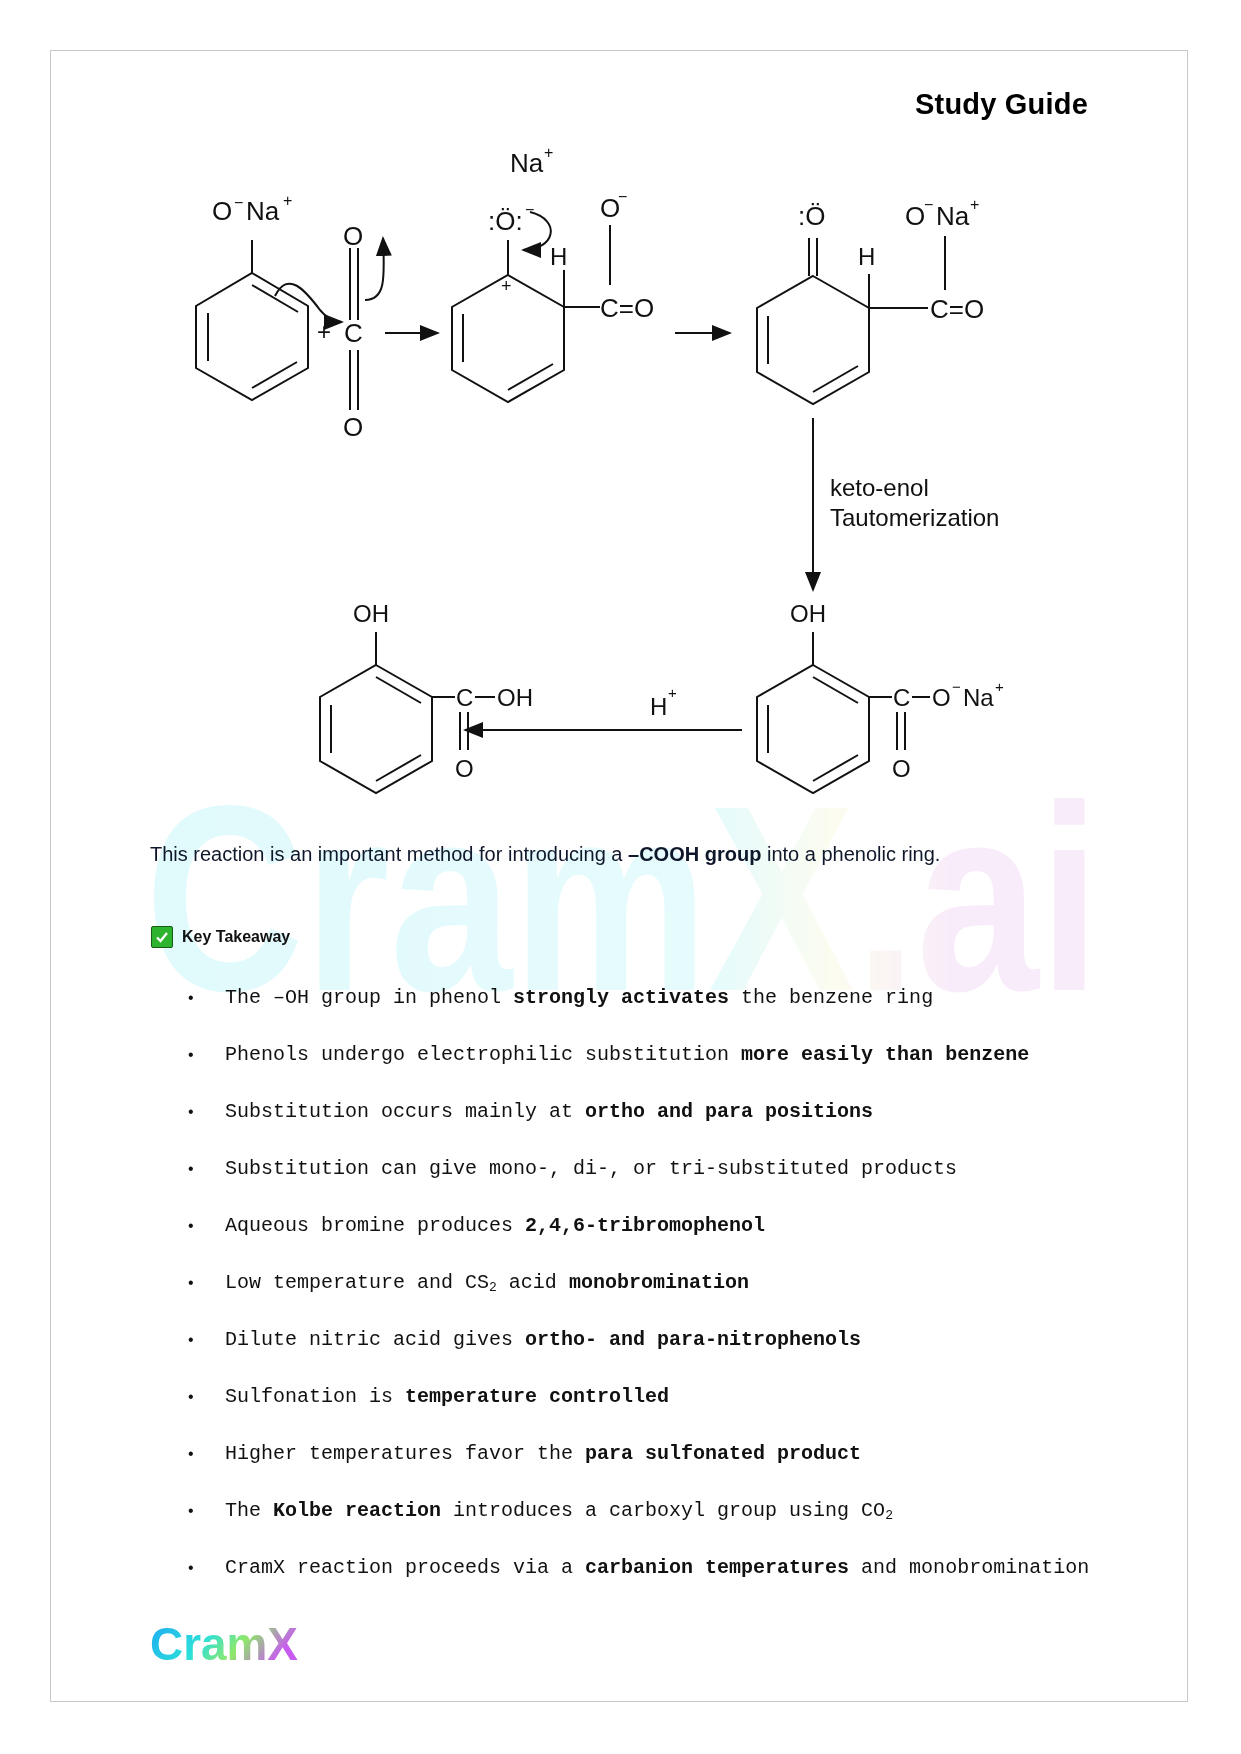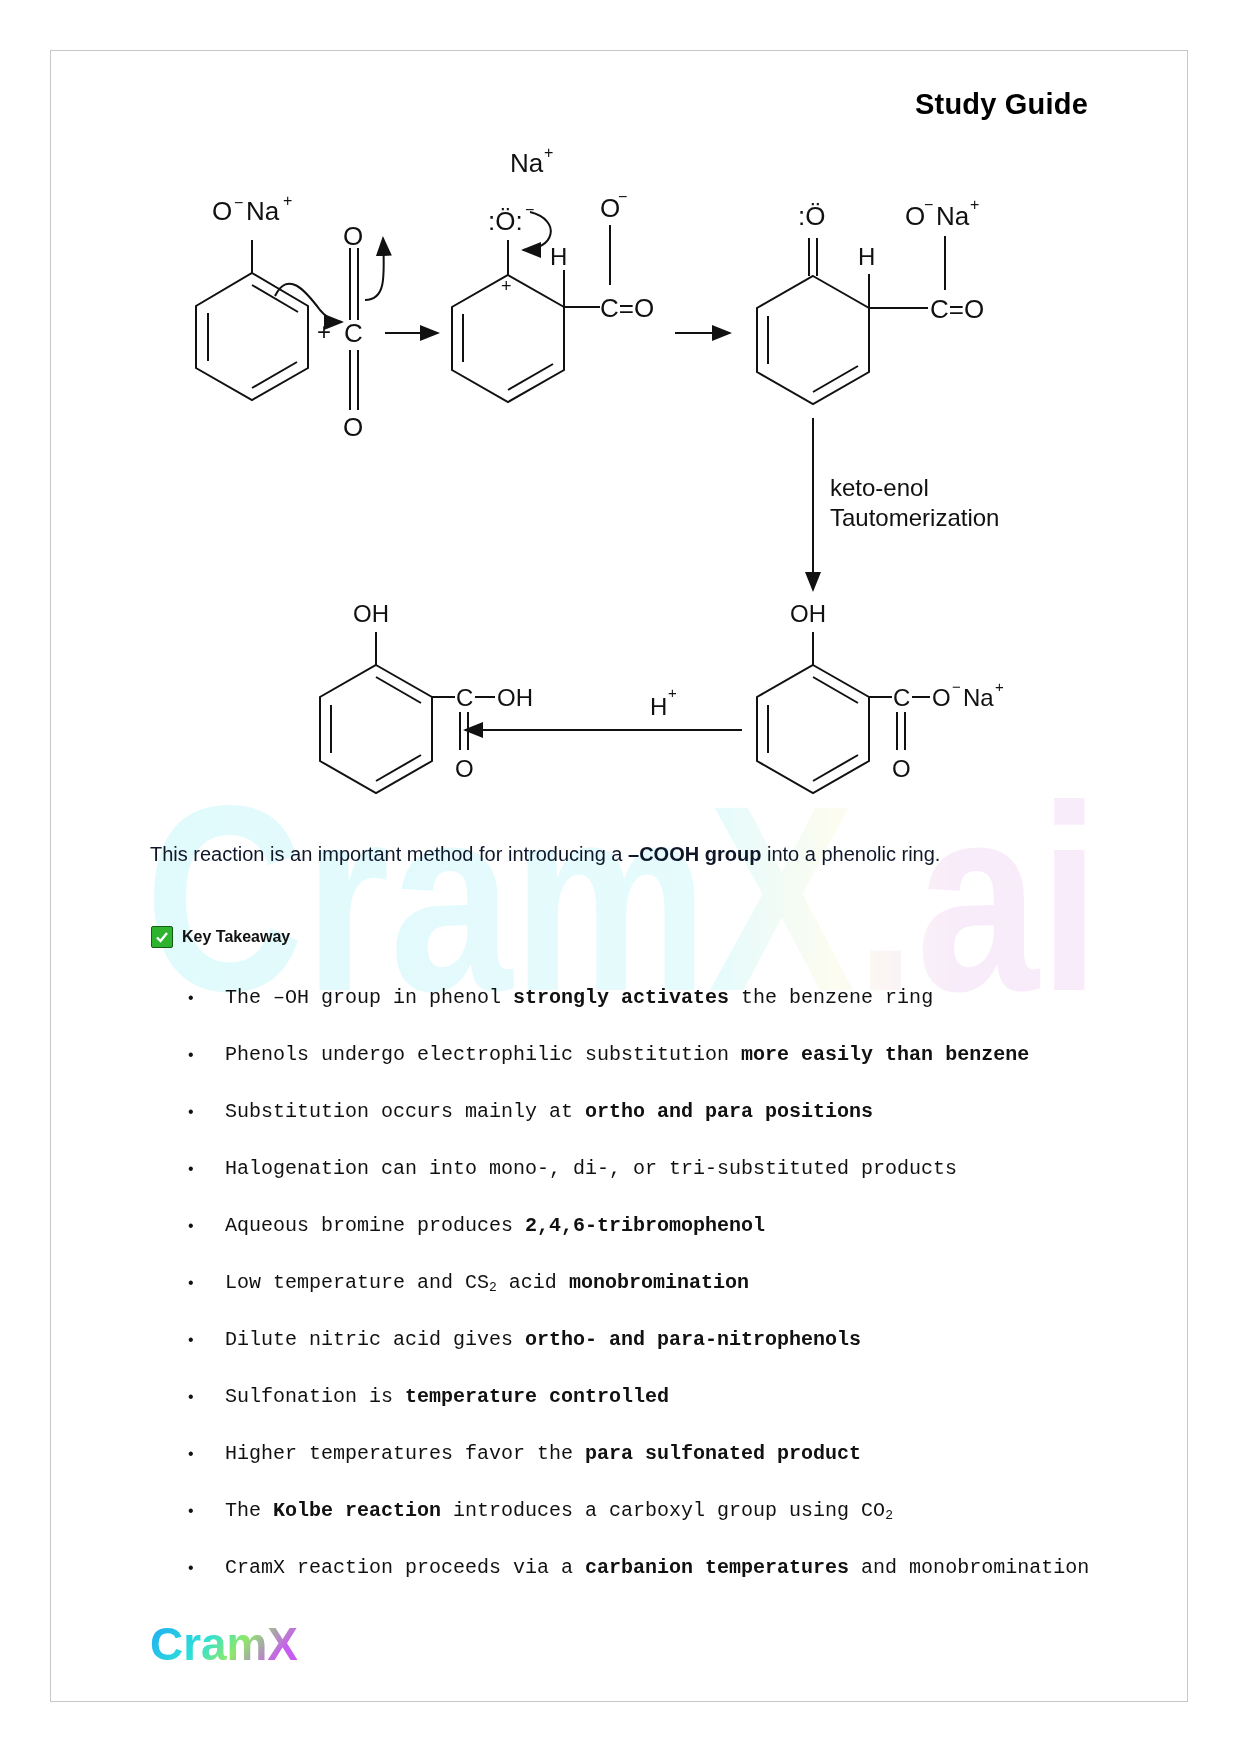--- a/index.html
+++ b/index.html
@@ -185,21 +185,21 @@
   <div class="bullet">
       <span class="dot">•</span>
       <span class="txt"><span>Phenols undergo electrophilic substitution </span><b>more easily than benzene</b></span>
     </div>
   <div class="bullet">
       <span class="dot">•</span>
       <span class="txt"><span>Substitution occurs mainly at </span><b>ortho and para positions</b></span>
     </div>
   <div class="bullet">
       <span class="dot">•</span>
-      <span class="txt"><span>Halogenation can into mono-, di-, or tri-substituted products</span></span>
+      <span class="txt"><span>Substitution can give mono-, di-, or tri-substituted products</span></span>
     </div>
   <div class="bullet">
       <span class="dot">•</span>
       <span class="txt"><span>Aqueous bromine produces </span><b>2,4,6-tribromophenol</b></span>
     </div>
   <div class="bullet">
       <span class="dot">•</span>
       <span class="txt"><span>Low temperature and CS</span><sub>2</sub><span> acid </span><b>monobromination</b></span>
     </div>
   <div class="bullet">

